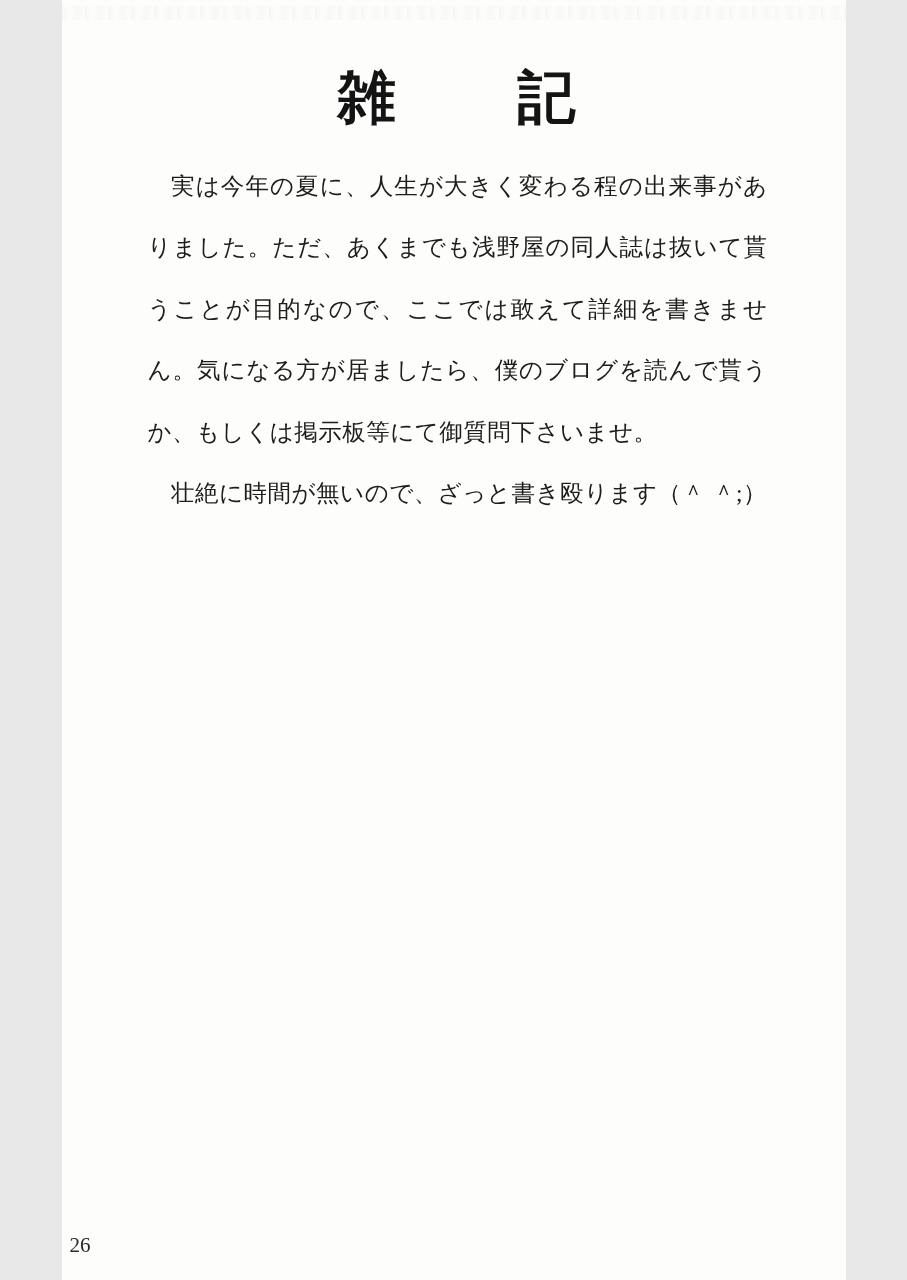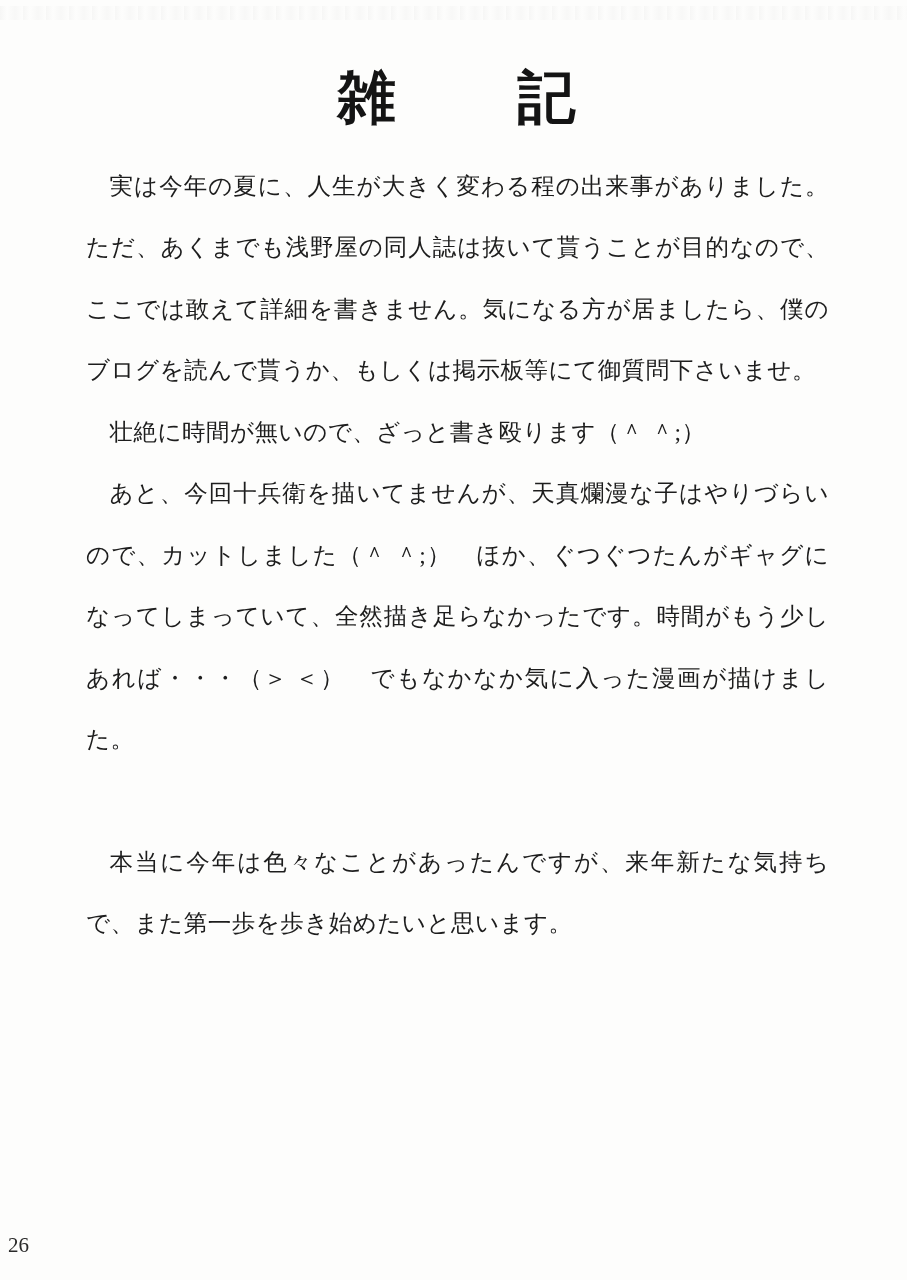--- a/index.html
+++ b/index.html
@@ -2,21 +2,21 @@
 <html lang="ja"><head>
 <meta charset="utf-8">
 <style>
   html, body {
     margin: 0;
     padding: 0;
     background: #e8e8e8;
   }
   .page {
     position: relative;
-    width: 907px;
+    width: 784px;
     height: 1280px;
     margin: 0 auto;
     background: #fdfdfc;
     overflow: hidden;
     font-family: "Liberation Serif", "DejaVu Serif", serif;
     color: #1d1d1d;
   }
   
   .scan-noise {
     position: absolute;
@@ -80,20 +80,18 @@
 
 <div class="page">
   <div class="scan-noise"></div>
 
   <div class="content">
     <h1 class="title">雑　　記</h1>
 
     <div class="body-text">
       <p>実は今年の夏に、人生が大きく変わる程の出来事がありました。ただ、あくまでも浅野屋の同人誌は抜いて貰うことが目的なので、ここでは敢えて詳細を書きません。気になる方が居ましたら、僕のブログを読んで貰うか、もしくは掲示板等にて御質問下さいませ。</p>
       <p>壮絶に時間が無いので、ざっと書き殴ります（＾ ＾;）</p>
-      <p>あと、今回十兵衛を描いてませんが、天真爛漫な子はやりづらいので、カットしました（＾ ＾;）　ほか、ぐつぐつたんがギャグになってしまっていて、全然描き足らなかったです。時間がもう少しあれば・・・（＞ ＜）　でもなかなか気に入った漫画が描けました。</p>
-      <p class="spacer-before">本当に今年は色々なことがあったんですが、来年新たな気持ちで、また第一歩を歩き始めたいと思います。</p>
     </div>
 
   </div>
 
   <div class="page-number">26</div>
 </div>
 
 </body></html>

